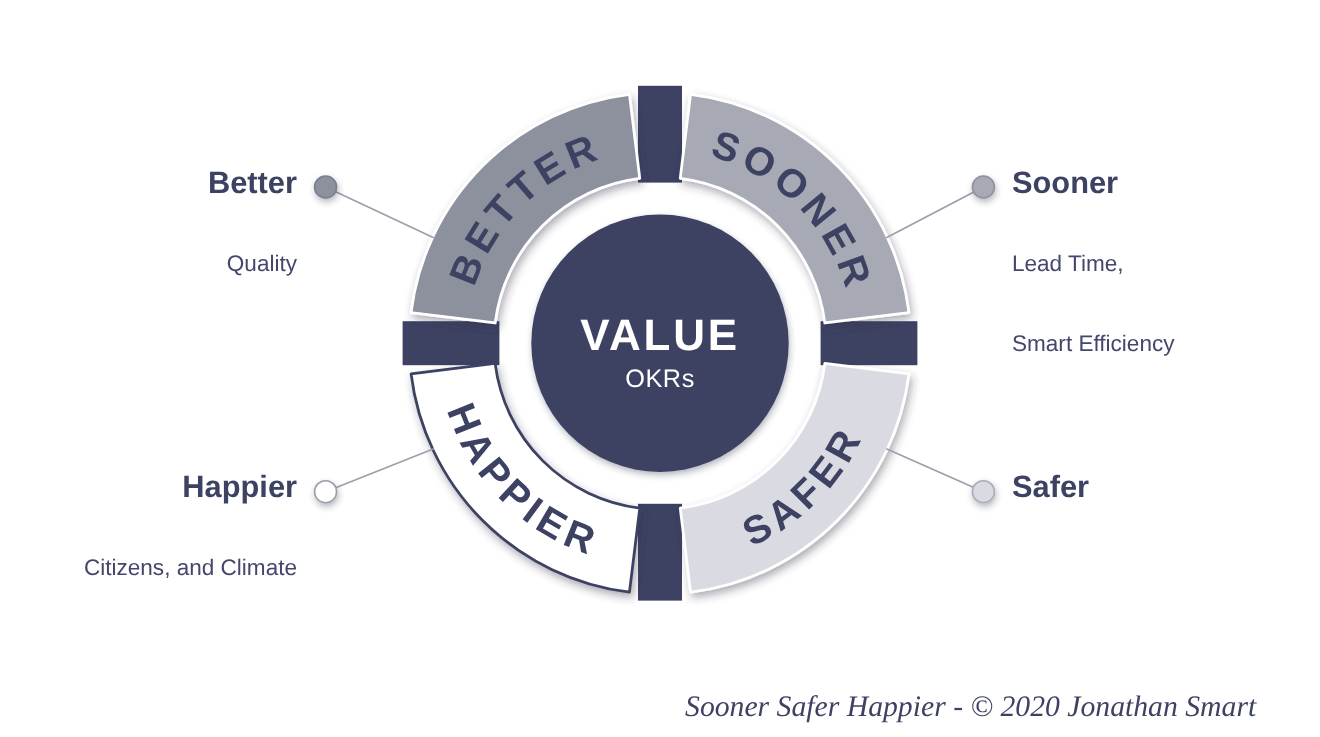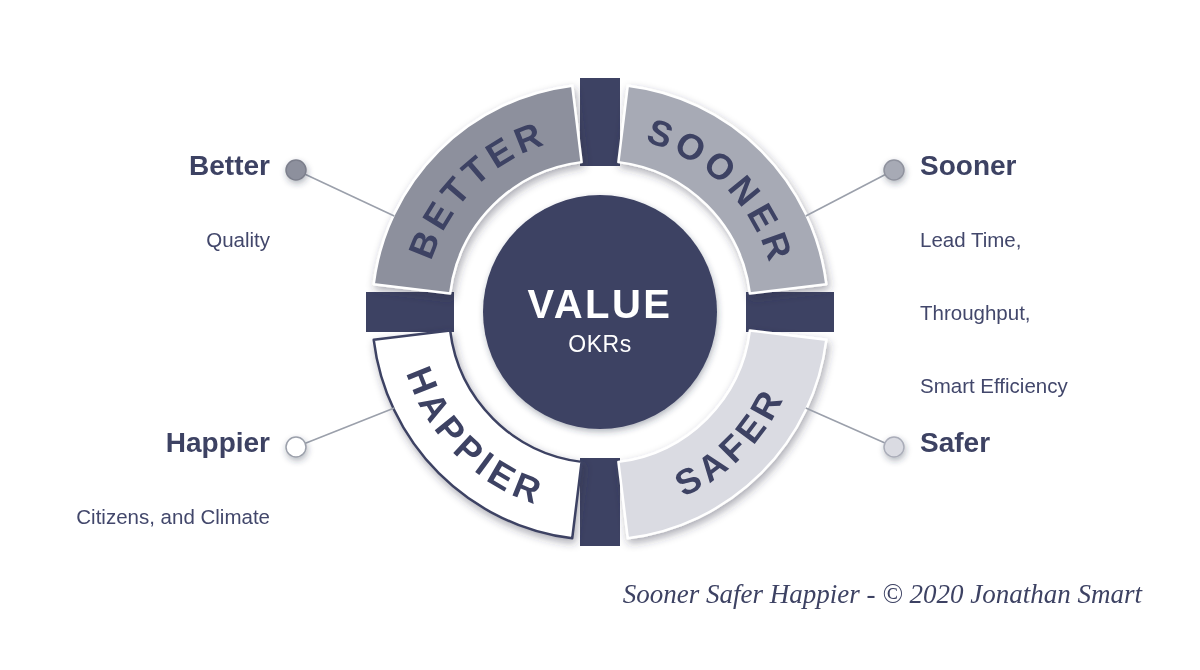--- a/index.html
+++ b/index.html
@@ -15,21 +15,21 @@
 
   .callout { position:absolute; white-space:nowrap; }
   .callout-better  { top:150px; right:930px; text-align:right; }
   .callout-sooner  { top:150px; left:920px;  text-align:left; }
   .callout-happier { top:427px; right:930px; text-align:right; }
   .callout-safer   { top:427px; left:920px;  text-align:left; }
   .co-title { font-size:28px; font-weight:700; color:#3d4263; line-height:1.15; margin-bottom:3px; }
   .co-line  { font-size:20.5px; font-weight:400; color:#42476b; line-height:1.4;margin-top:44px; }
 
   .footer {
-    position:absolute; top:579px; right:58px;
+    position:absolute; top:627px; right:58px;
     font-family:"Liberation Serif", serif; font-style:italic;
     font-size:27px; color:#3d4263; white-space:nowrap;
   }
 </style>
 </head>
 <body>
 
 <div id="app">
 
   <svg id="diagram-svg" width="1200" height="670" viewBox="0 0 1200 670">
@@ -80,21 +80,20 @@
   </svg>
 
   <div id="callouts">
       <div class="callout callout-better">
         <div class="co-title">Better</div>
         <div class="co-line">Quality</div>
       </div>
       <div class="callout callout-sooner">
         <div class="co-title">Sooner</div>
         <div class="co-line">Lead Time,</div>
-        <div class="co-line">Throughput,</div>
         <div class="co-line">Smart Efficiency</div>
       </div>
       <div class="callout callout-happier">
         <div class="co-title">Happier</div>
         <div class="co-line">Citizens, and Climate</div>
       </div>
       <div class="callout callout-safer">
         <div class="co-title">Safer</div>
       </div>
     </div>

